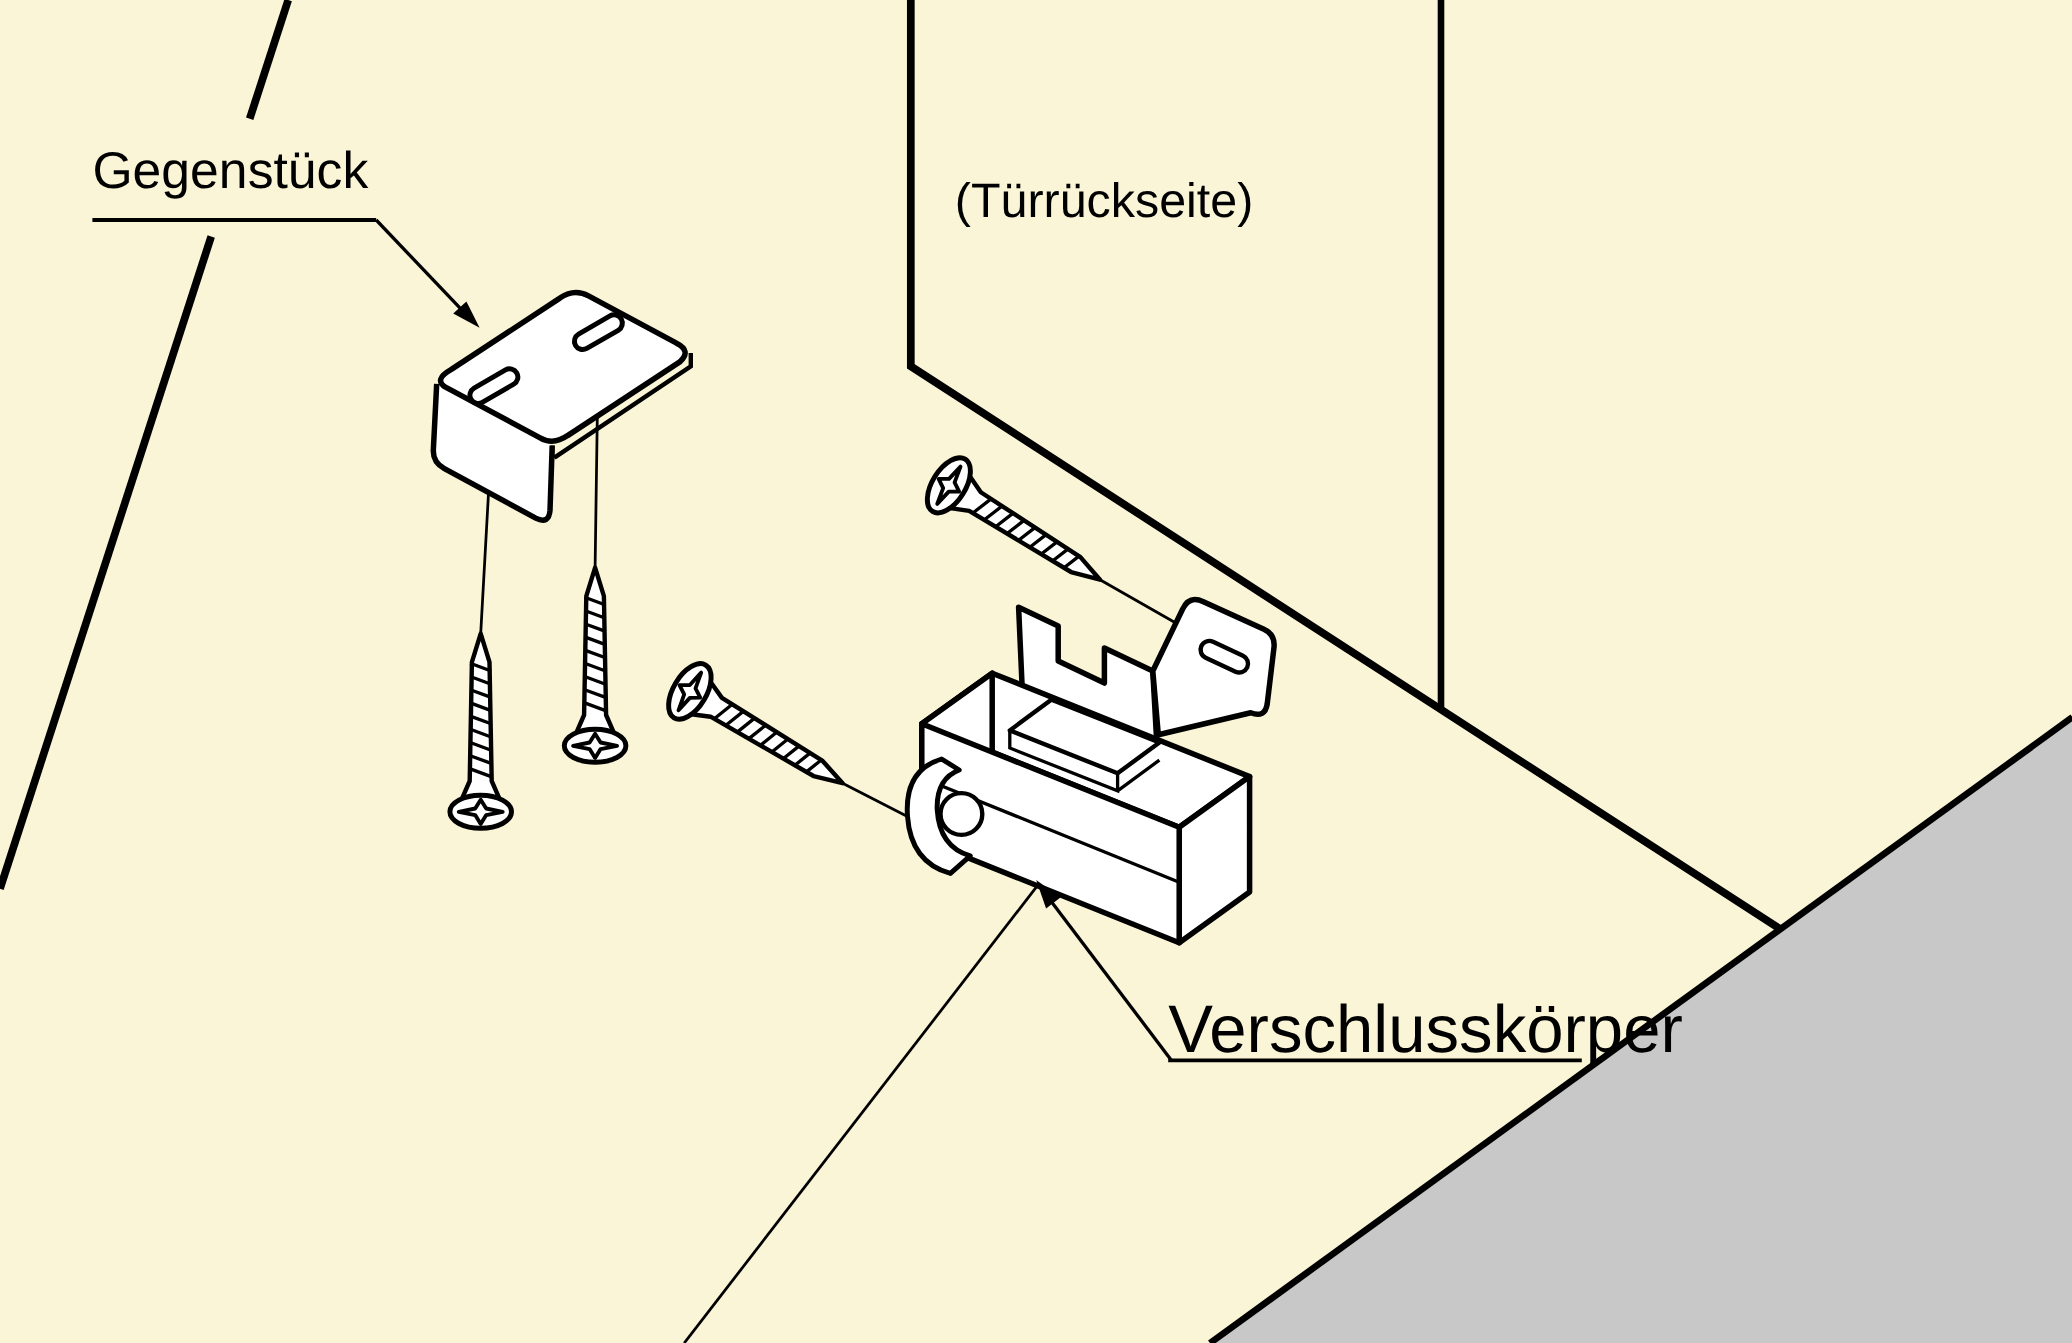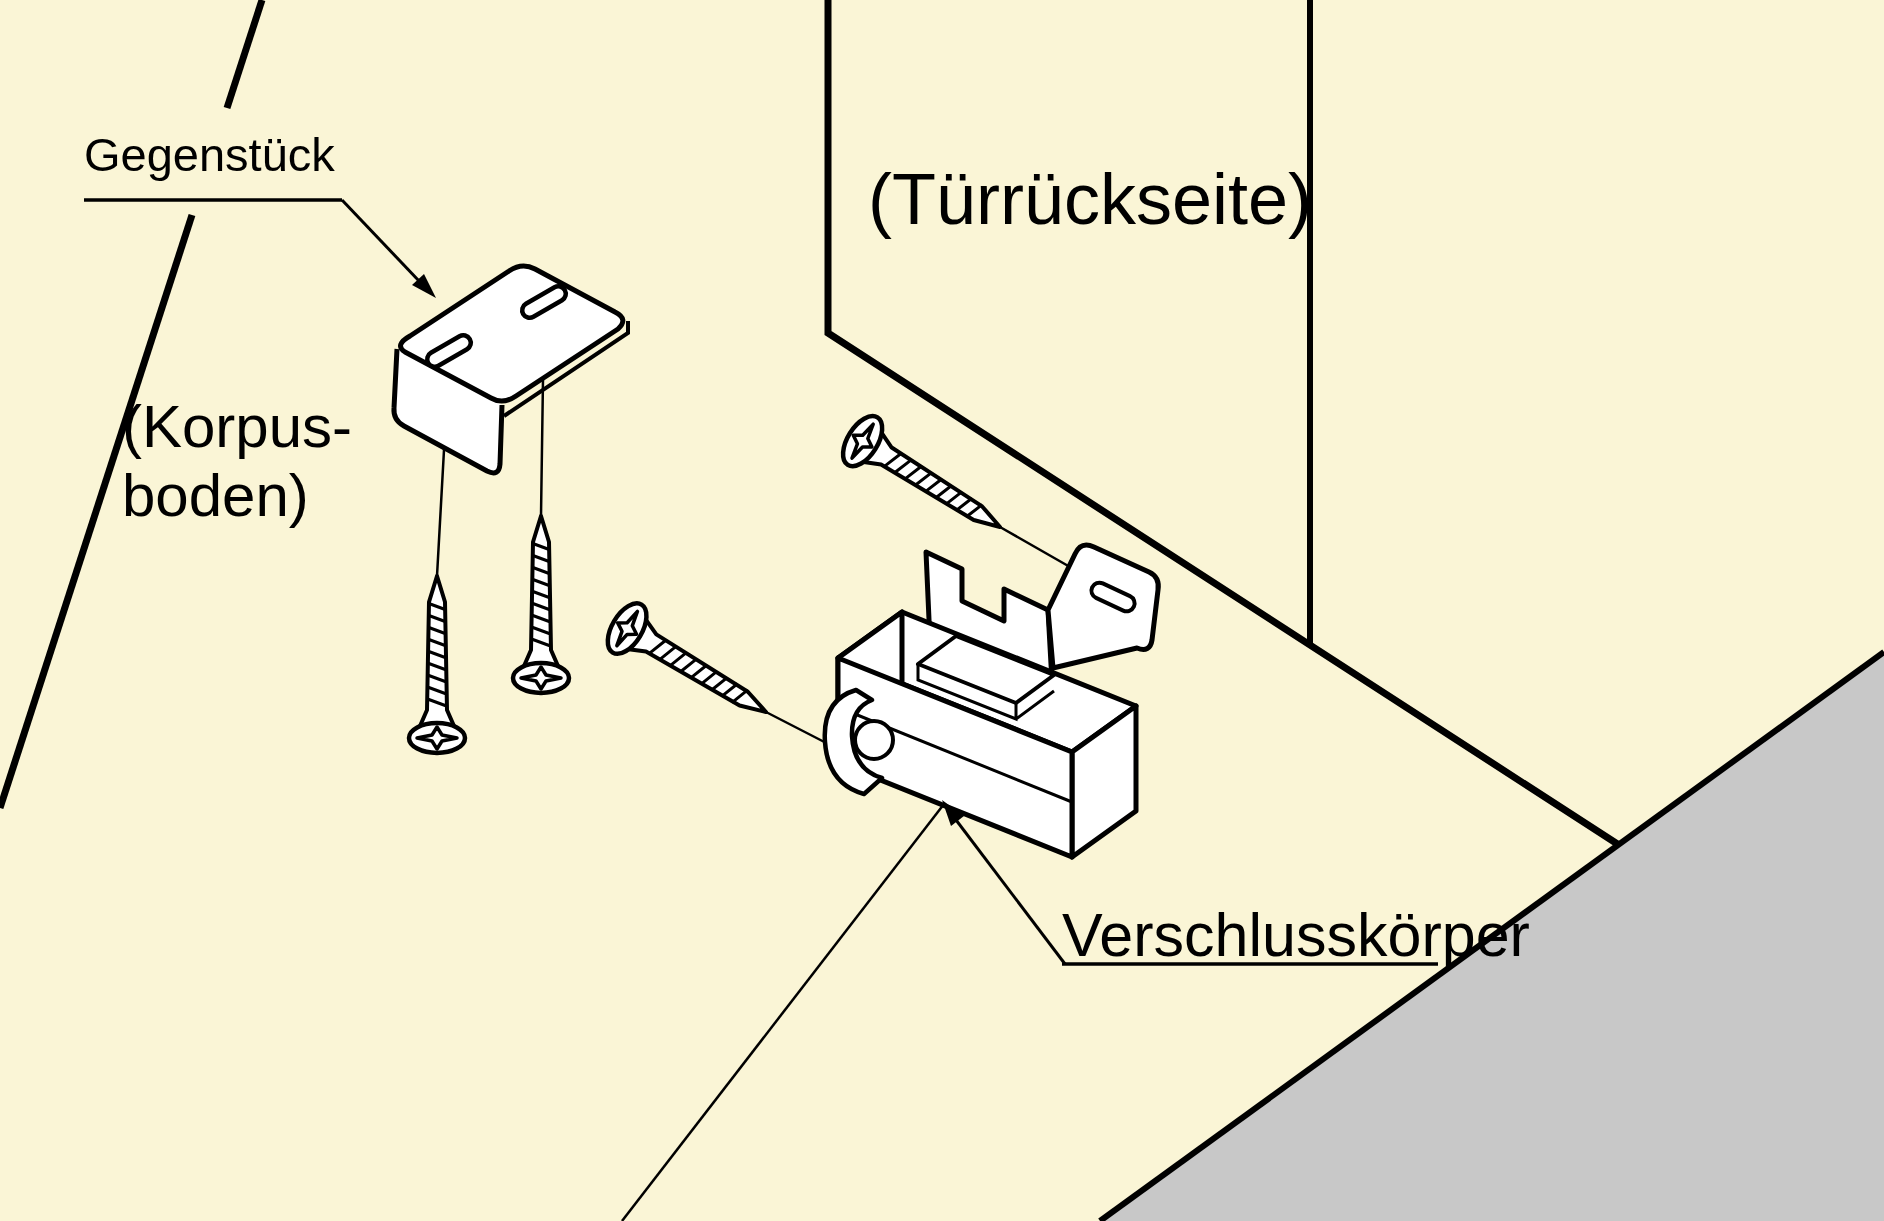--- a/index.html
+++ b/index.html
@@ -90,22 +90,18 @@
     <g>
       <path class="ln" stroke-width="3.5" d="M1062,964 L1438,964"></path>
       <path class="ln" stroke-width="3" d="M1065,964 L950,812"></path>
       <path class="ln" stroke-width="2.5" d="M622,1221 L944,804"></path>
       <polygon class="fill-line" points="942,800 964,816 951,826"></polygon>
     </g>
   </svg>
 
   <div class="label" style="left:84px; top:128px; font-size:47px;">Gegenstück</div>
 
-  <div class="label" style="left:868px; top:158px; font-size:72px;">(Türrückseite)</div>
+  <div class="label" style="left:868px; top:158px; font-size:44px;">(Türrückseite)</div>
 
-  <div class="label" style="left:122px; top:392px; font-size:60px;">
-    <span class="block">(Korpus-</span>
-    <span class="block">boden)</span>
-  </div>
 
   <div class="label" style="left:1062px; top:900px; font-size:61px;">Verschlusskörper</div>
 
 </div>
 
 </body></html>

